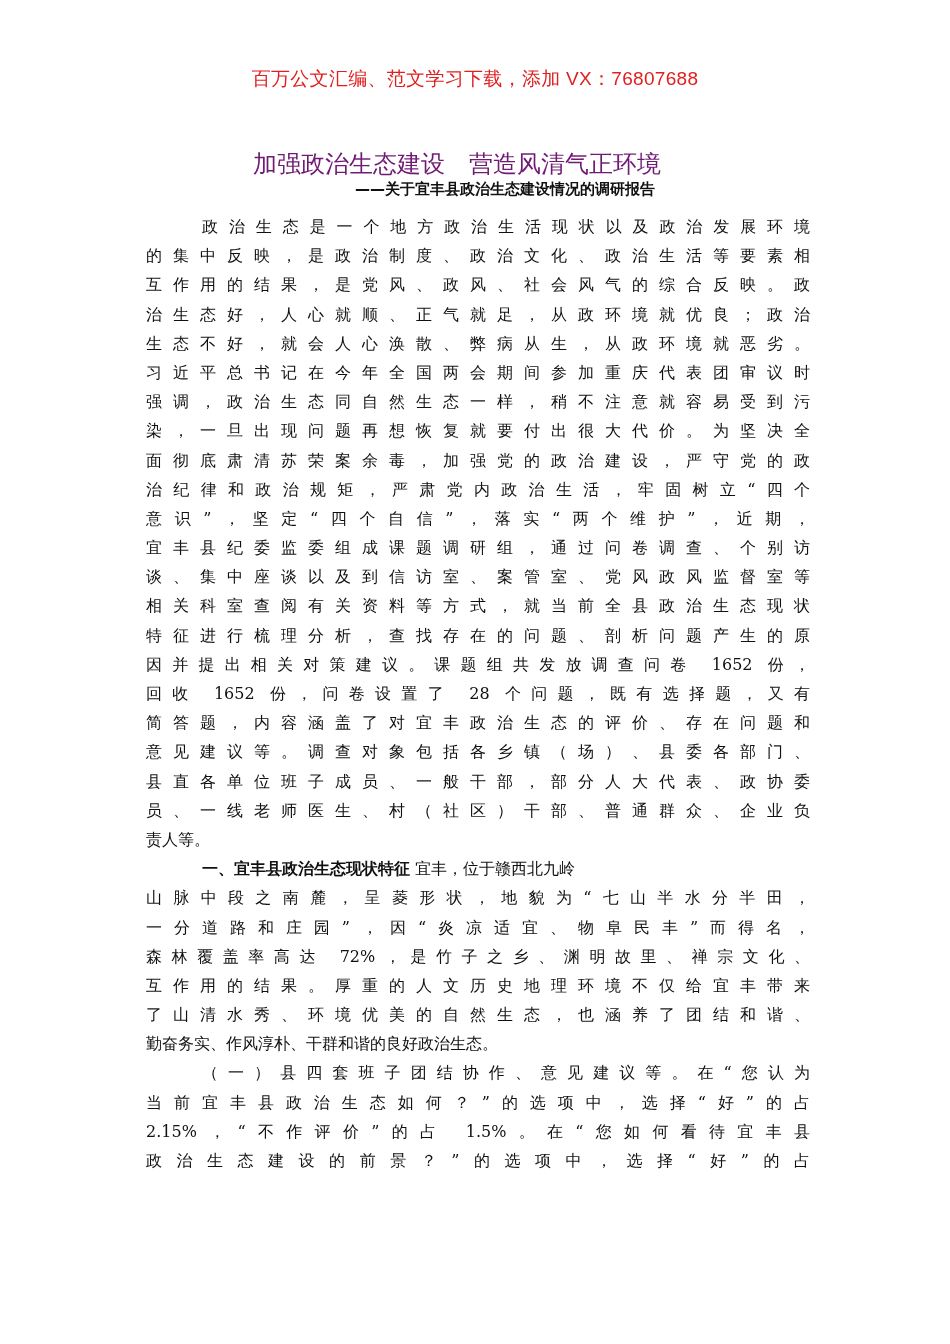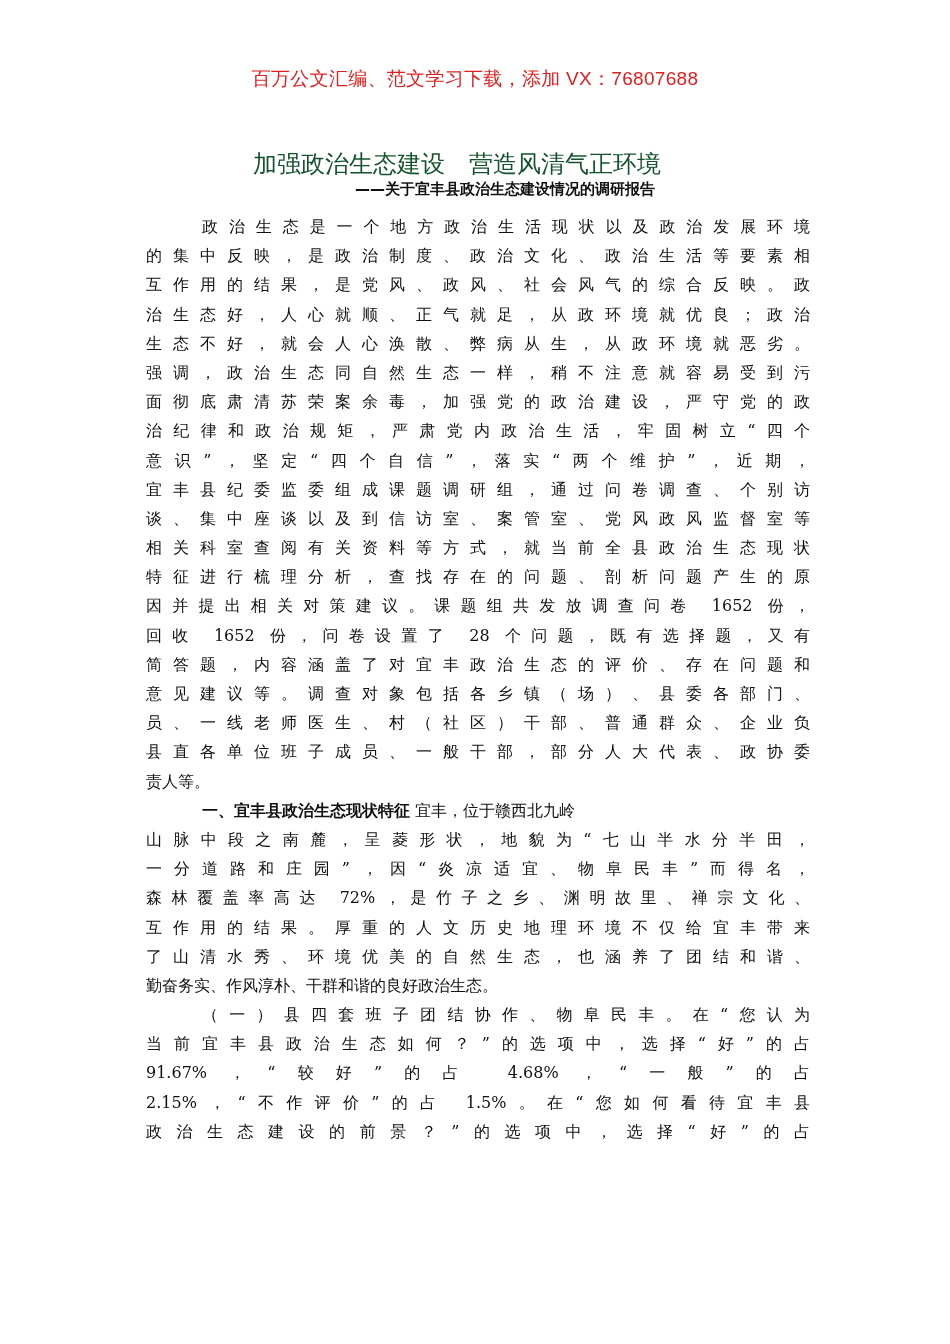--- a/index.html
+++ b/index.html
@@ -5,21 +5,21 @@
   html, body { margin: 0; padding: 0; background: #ffffff; }
   body { width: 950px; height: 1344px; position: relative; overflow: hidden; }
   .page { position: absolute; left: 0; top: 0; width: 950px; height: 1344px; background: #fff; }
   .banner {
     position: absolute; top: 66px; left: 0; width: 950px; text-align: center;
     color: #e02020; font-family: "Liberation Sans", "DejaVu Sans", sans-serif;
     font-size: 19px; letter-spacing: 0.3px;
   }
   .title {
     position: absolute; top: 148px; left: 0; width: 854px; text-align: center;
-    font-family: "DejaVu Serif", "Liberation Serif", serif; font-size: 24px; color: #14532d;
+    font-family: "DejaVu Serif", "Liberation Serif", serif; font-size: 24px; color: #701a75;
     padding-left: 60px; box-sizing: border-box;
   }
   .subtitle {
     position: absolute; top: 180px; left: 0; width: 950px; text-align: center;
     font-family: "DejaVu Sans", sans-serif; font-size: 15px; font-weight: bold; color: #111;
     padding-left: 60px; box-sizing: border-box;
   }
   .body {
     position: absolute; top: 212px; left: 146px; width: 664px;
     font-family: "DejaVu Serif", "Liberation Serif", serif; font-size: 16px;
@@ -38,43 +38,44 @@
   <div class="title">加强政治生态建设　营造风清气正环境</div>
   <div class="subtitle">——关于宜丰县政治生态建设情况的调研报告</div>
 
   <div class="body">
 
     <span class="line indent">政治生态是一个地方政治生活现状以及政治发展环境</span>
     <span class="line">的集中反映，是政治制度、政治文化、政治生活等要素相</span>
     <span class="line">互作用的结果，是党风、政风、社会风气的综合反映。政</span>
     <span class="line">治生态好，人心就顺、正气就足，从政环境就优良；政治</span>
     <span class="line">生态不好，就会人心涣散、弊病从生，从政环境就恶劣。</span>
+    <span class="line">习近平总书记在今年全国两会期间参加重庆代表团审议时</span>
     <span class="line">强调，政治生态同自然生态一样，稍不注意就容易受到污</span>
+    <span class="line">染，一旦出现问题再想恢复就要付出很大代价。为坚决全</span>
     <span class="line">面彻底肃清苏荣案余毒，加强党的政治建设，严守党的政</span>
     <span class="line">治纪律和政治规矩，严肃党内政治生活，牢固树立“四个</span>
     <span class="line">意识”，坚定“四个自信”，落实“两个维护”，近期，</span>
     <span class="line">宜丰县纪委监委组成课题调研组，通过问卷调查、个别访</span>
     <span class="line">谈、集中座谈以及到信访室、案管室、党风政风监督室等</span>
     <span class="line">相关科室查阅有关资料等方式，就当前全县政治生态现状</span>
     <span class="line">特征进行梳理分析，查找存在的问题、剖析问题产生的原</span>
     <span class="line">因并提出相关对策建议。课题组共发放调查问卷 1652 份，</span>
     <span class="line">回收 1652 份，问卷设置了 28 个问题，既有选择题，又有</span>
     <span class="line">简答题，内容涵盖了对宜丰政治生态的评价、存在问题和</span>
     <span class="line">意见建议等。调查对象包括各乡镇（场）、县委各部门、</span>
+    <span class="line">县直各单位班子成员、一般干部，部分人大代表、政协委</span>
     <span class="line">员、一线老师医生、村（社区）干部、普通群众、企业负</span>
-    <span class="line">县直各单位班子成员、一般干部，部分人大代表、政协委</span>
     <span class="line last">责人等。</span>
 
     <span class="line indent" style="text-align-last:left;"><span class="bold">一、宜丰县政治生态现状特征</span><span> 宜丰，位于赣西北九岭</span></span>
     <span class="line">山脉中段之南麓，呈菱形状，地貌为“七山半水分半田，</span>
     <span class="line">一分道路和庄园”，因“炎凉适宜、物阜民丰”而得名，</span>
     <span class="line">森林覆盖率高达 72%，是竹子之乡、渊明故里、禅宗文化、</span>
     <span class="line">互作用的结果。厚重的人文历史地理环境不仅给宜丰带来</span>
     <span class="line">了山清水秀、环境优美的自然生态，也涵养了团结和谐、</span>
     <span class="line last">勤奋务实、作风淳朴、干群和谐的良好政治生态。</span>
 
-    <span class="line indent">（一）县四套班子团结协作、物阜民丰。在“您认为</span>
+    <span class="line indent">（一）县四套班子团结协作、意见建议等。在“您认为</span>
     <span class="line">当前宜丰县政治生态如何？”的选项中，选择“好”的占</span>
-    <span class="line">91.67%，“较好”的占 4.68%，“一般”的占</span>
     <span class="line">2.15%，“不作评价”的占 1.5%。在“您如何看待宜丰县</span>
     <span class="line">政治生态建设的前景？”的选项中，选择“好”的占</span>
   </div>
 </div>
 
 </body></html>

